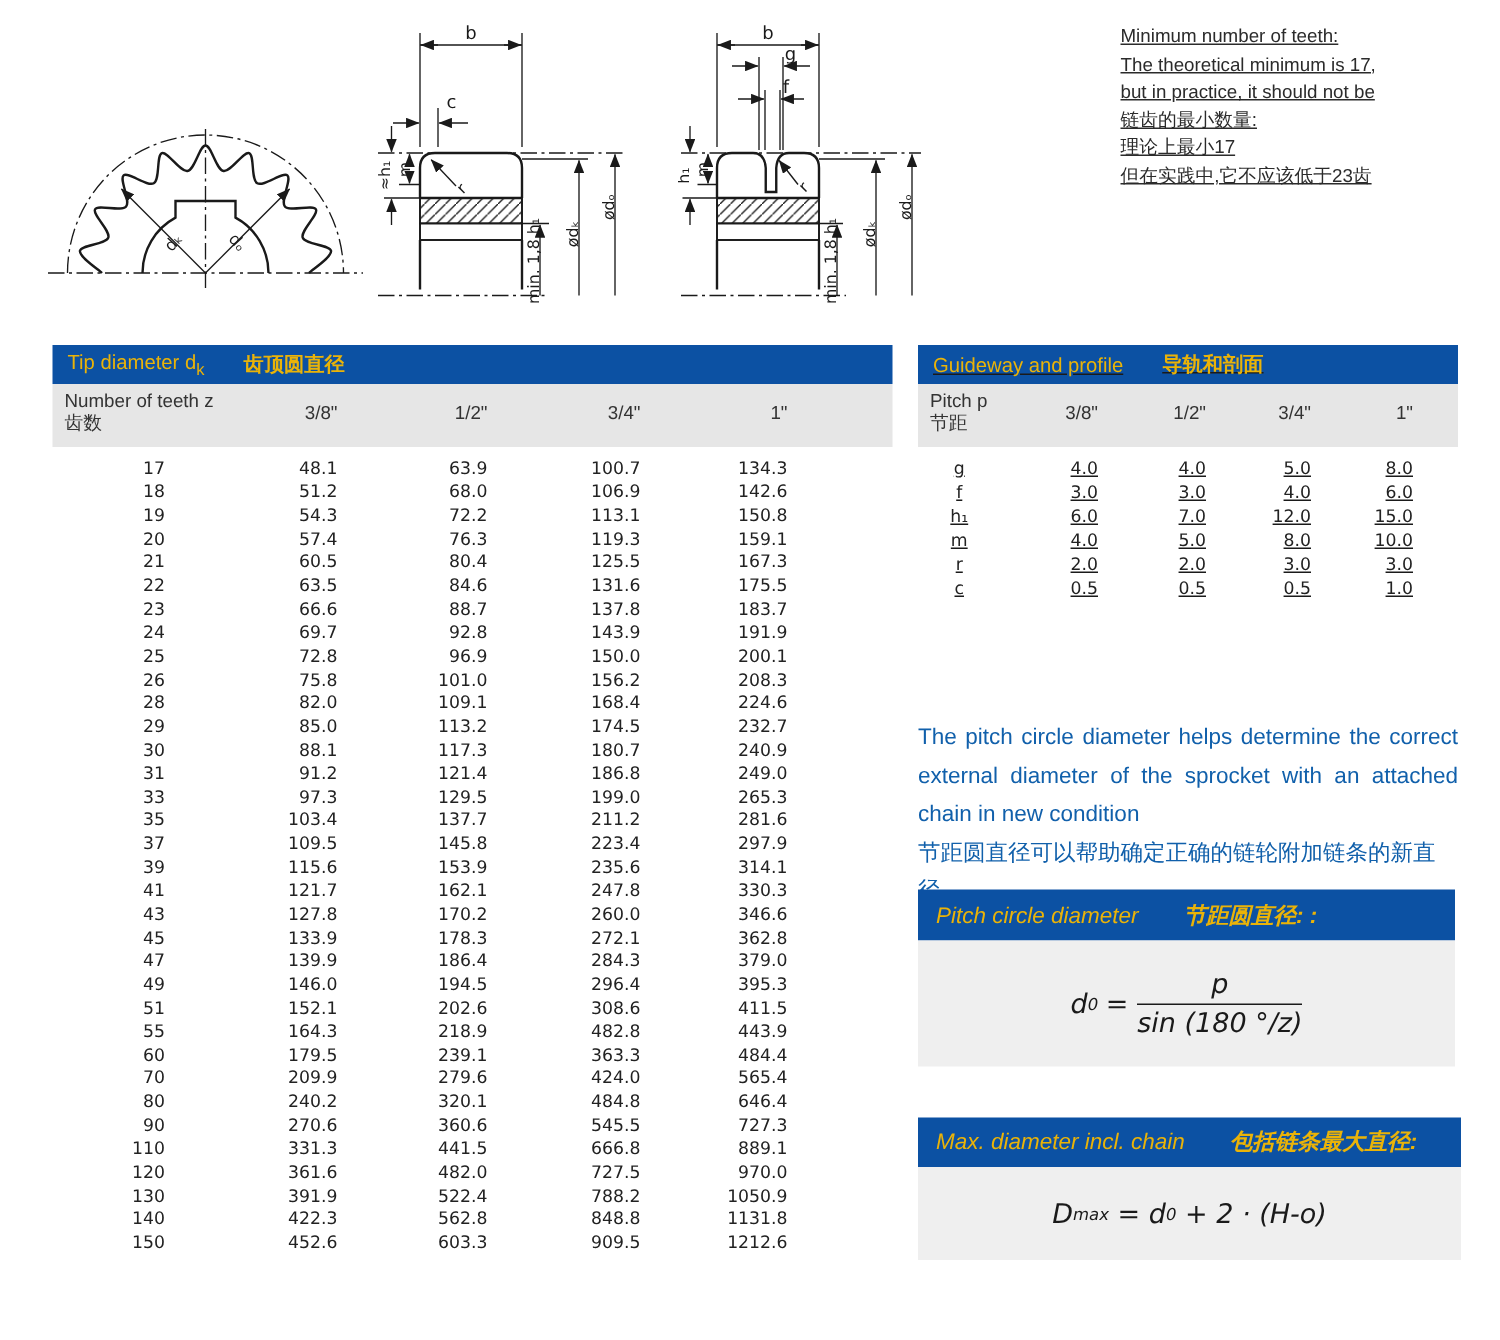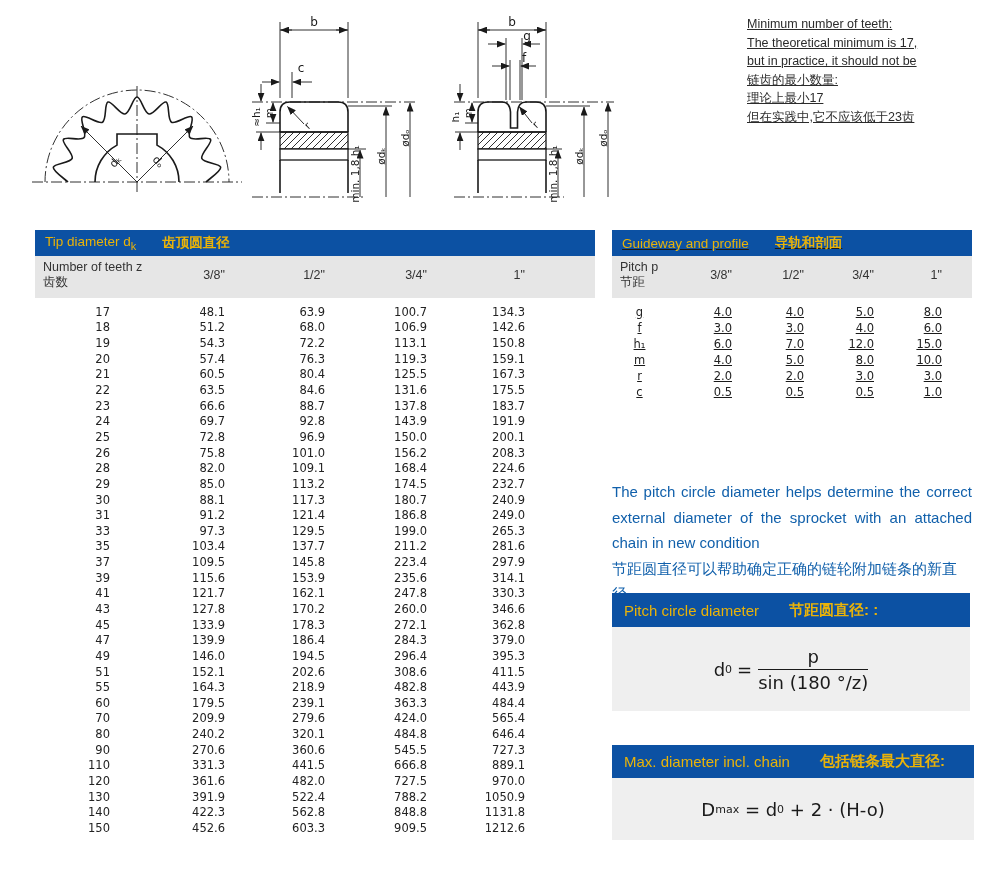--- a/index.html
+++ b/index.html
@@ -25,21 +25,21 @@
                 font-family:"DejaVu Sans","Liberation Sans",sans-serif;}
   #tip-table{left:35px;top:230px;width:560px;}
   #tip-table td{height:15.65px;}
   #guideway-table{left:612px;top:230px;width:360px;text-decoration:underline;}
   #guideway-table td{height:16px;}
   #guideway-table td:first-child{text-align:center;}
   
   #pitch-note{left:612px;top:436px;width:360px;font-size:15px;line-height:25.5px;color:#1160ab;margin-top:43px;}
   #pitch-note .en{text-align:justify;}
   
-  .fbox{left:612px;width:358px;}
+  .fbox{left:612px;width:358px;font-style:italic;}
   .fbox .bar{height:34px;font-size:15px;padding:0 12px;gap:30px;}
   .fbox .body{background:#efefef;display:flex;align-items:center;justify-content:center;
               font-family:"DejaVu Sans","Liberation Sans",sans-serif;font-size:18px;color:#1a1a1a;}
   sub{font-size:11px;}
   .frac{display:inline-block;text-align:center;vertical-align:middle;margin-left:6px;}
   .frac .num{display:block;border-bottom:1.4px solid #1a1a1a;padding:0 14px 2px 14px;}
   .frac .den{display:block;padding-top:2px;}
 </style>
 </head>
 <body>

